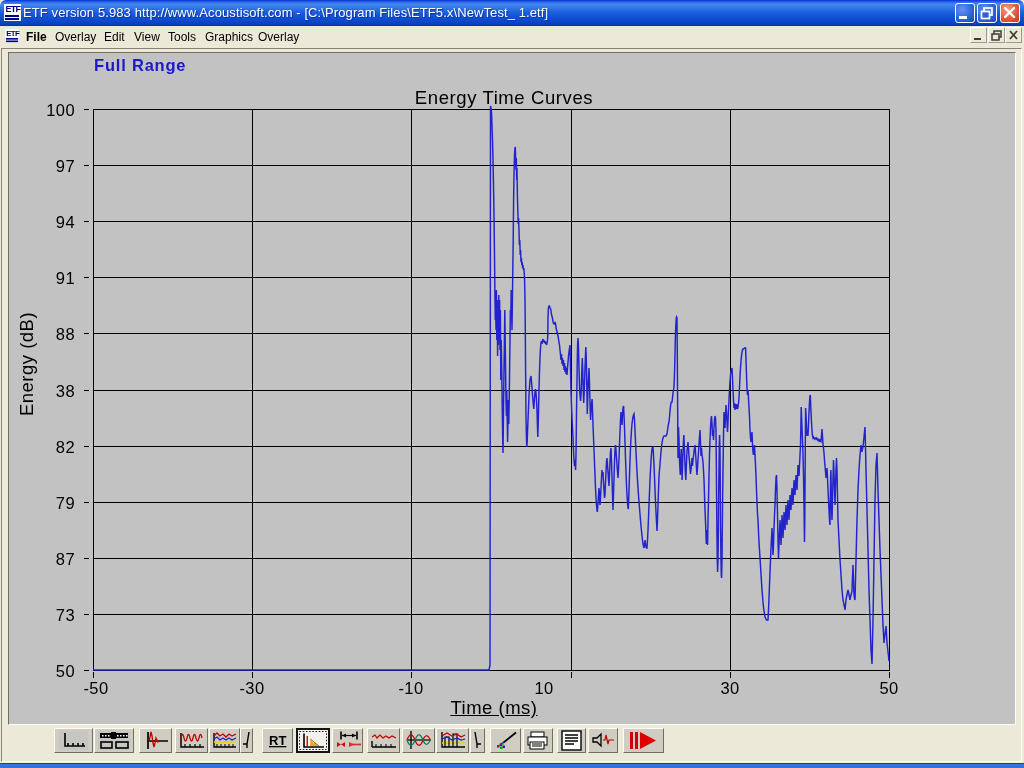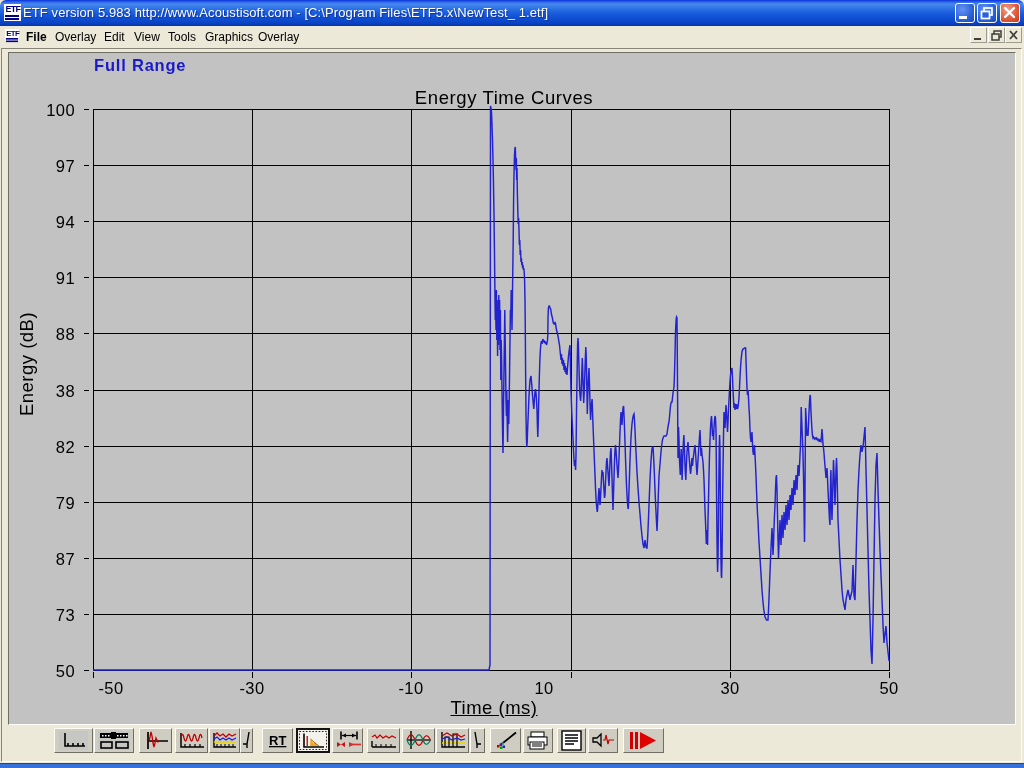--- a/index.html
+++ b/index.html
@@ -165,21 +165,21 @@
     <div class="ylab" style="top:269px">91</div>
     <div class="ylab" style="top:325px">88</div>
     <div class="ylab" style="top:382px">38</div>
     <div class="ylab" style="top:438px">82</div>
     <div class="ylab" style="top:494px">79</div>
     <div class="ylab" style="top:550px">87</div>
     <div class="ylab" style="top:606px">73</div>
     <div class="ylab" style="top:662px">50</div>
   </div>
 <div id="xlabels">
-    <div class="xlab" style="left:89px">-50</div>
+    <div class="xlab" style="left:74px">-50</div>
     <div class="xlab" style="left:230px">-30</div>
     <div class="xlab" style="left:389px">-10</div>
     <div class="xlab" style="left:522px">10</div>
     <div class="xlab" style="left:708px">30</div>
     <div class="xlab" style="left:867px">50</div>
   </div>
 
 <div class="abs" id="toolbar">
     <div class="tb" style="left:10px;width:39px;">
       <svg width="37" height="23">

